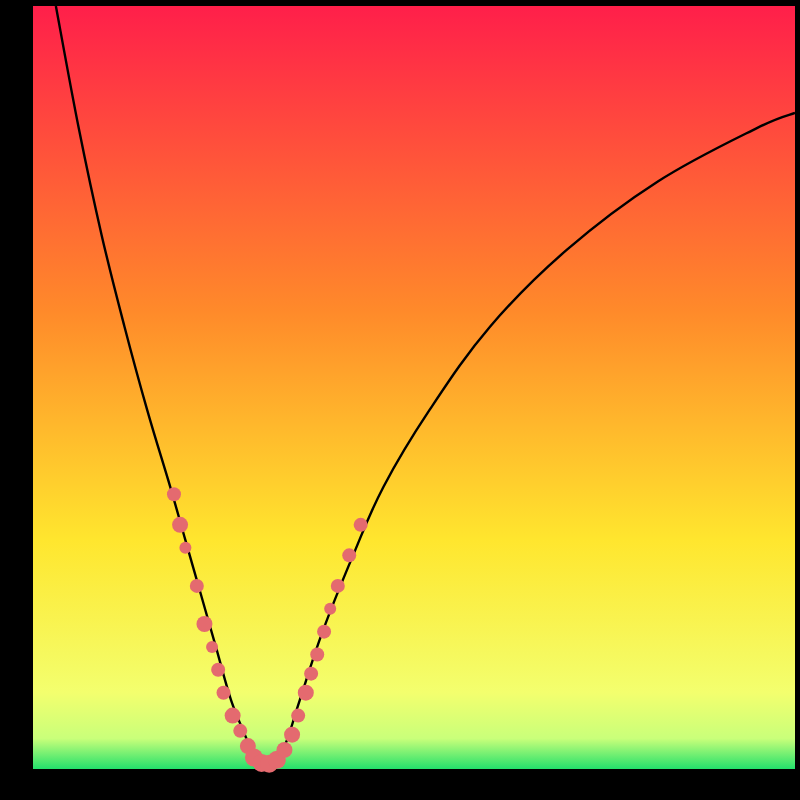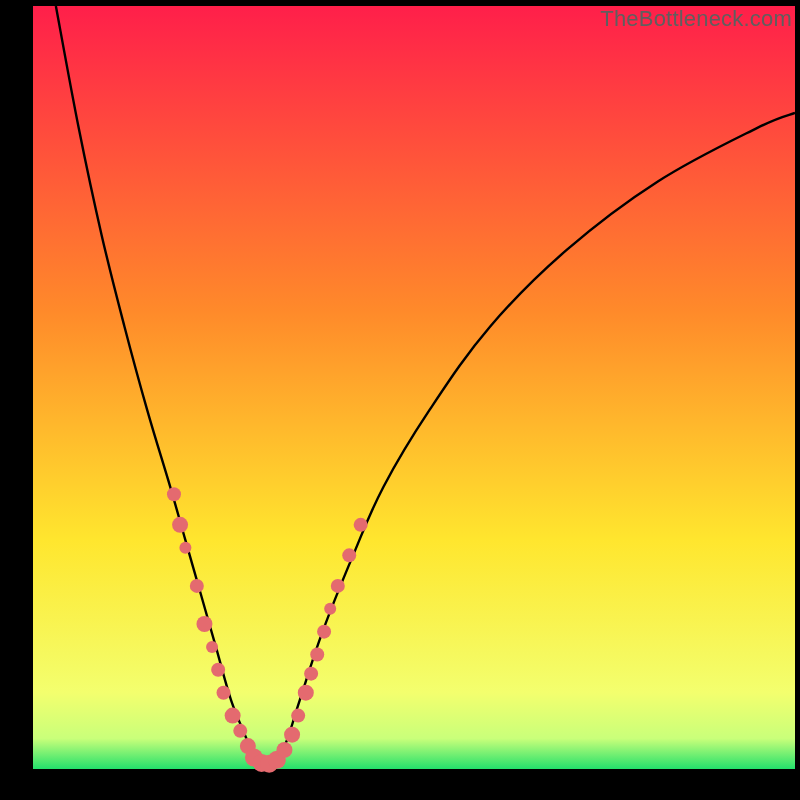--- a/index.html
+++ b/index.html
@@ -73,14 +73,13 @@
         <circle cx="272.796" cy="686.7" r="8" fill="#e46a6f"></circle>
         <circle cx="278.13" cy="667.625" r="7" fill="#e46a6f"></circle>
         <circle cx="284.226" cy="648.55" r="7" fill="#e46a6f"></circle>
         <circle cx="291.084" cy="625.66" r="7" fill="#e46a6f"></circle>
         <circle cx="297.18" cy="602.77" r="6" fill="#e46a6f"></circle>
         <circle cx="304.8" cy="579.88" r="7" fill="#e46a6f"></circle>
         <circle cx="316.22999999999996" cy="549.36" r="7" fill="#e46a6f"></circle>
         <circle cx="327.65999999999997" cy="518.84" r="7" fill="#e46a6f"></circle>
       </g>
   </svg>
-  <div class="watermark">TheBottleneck.com</div>
 </div>
 
 </body></html>

